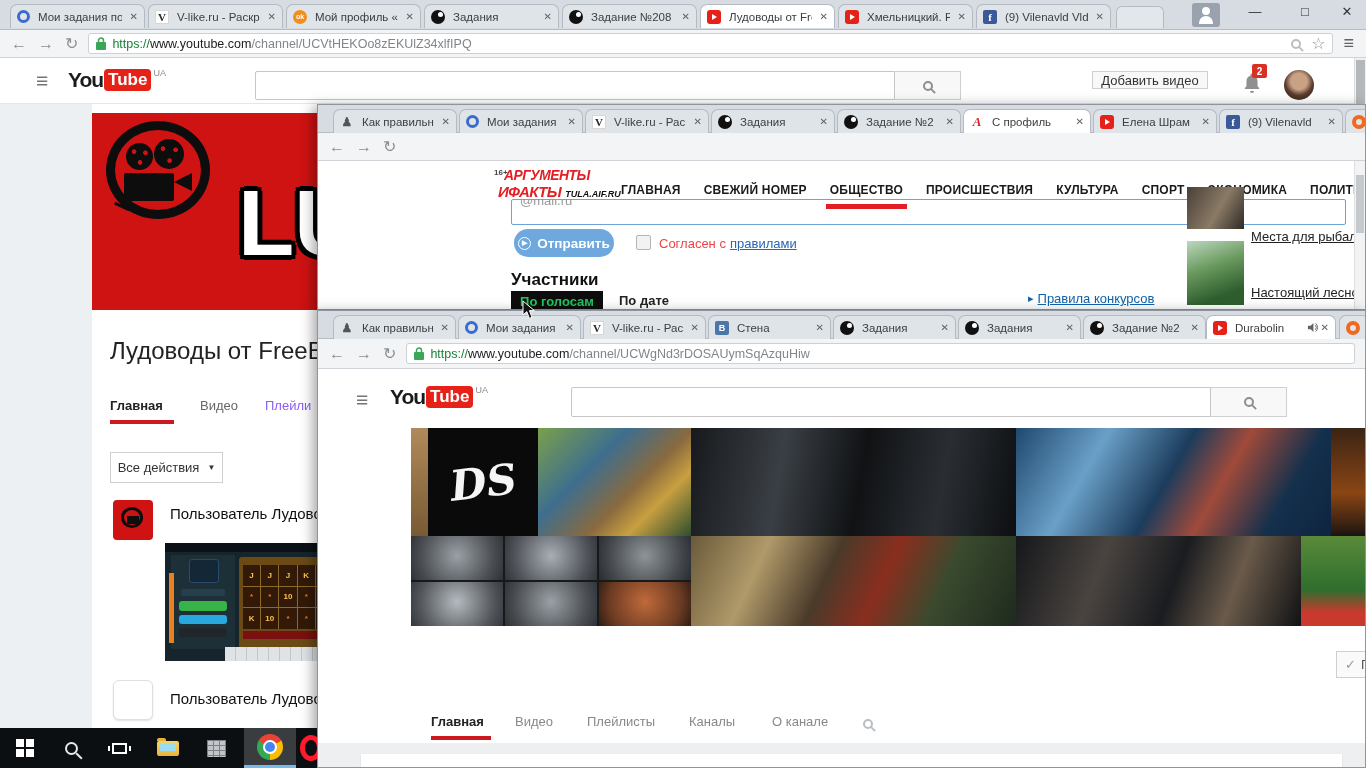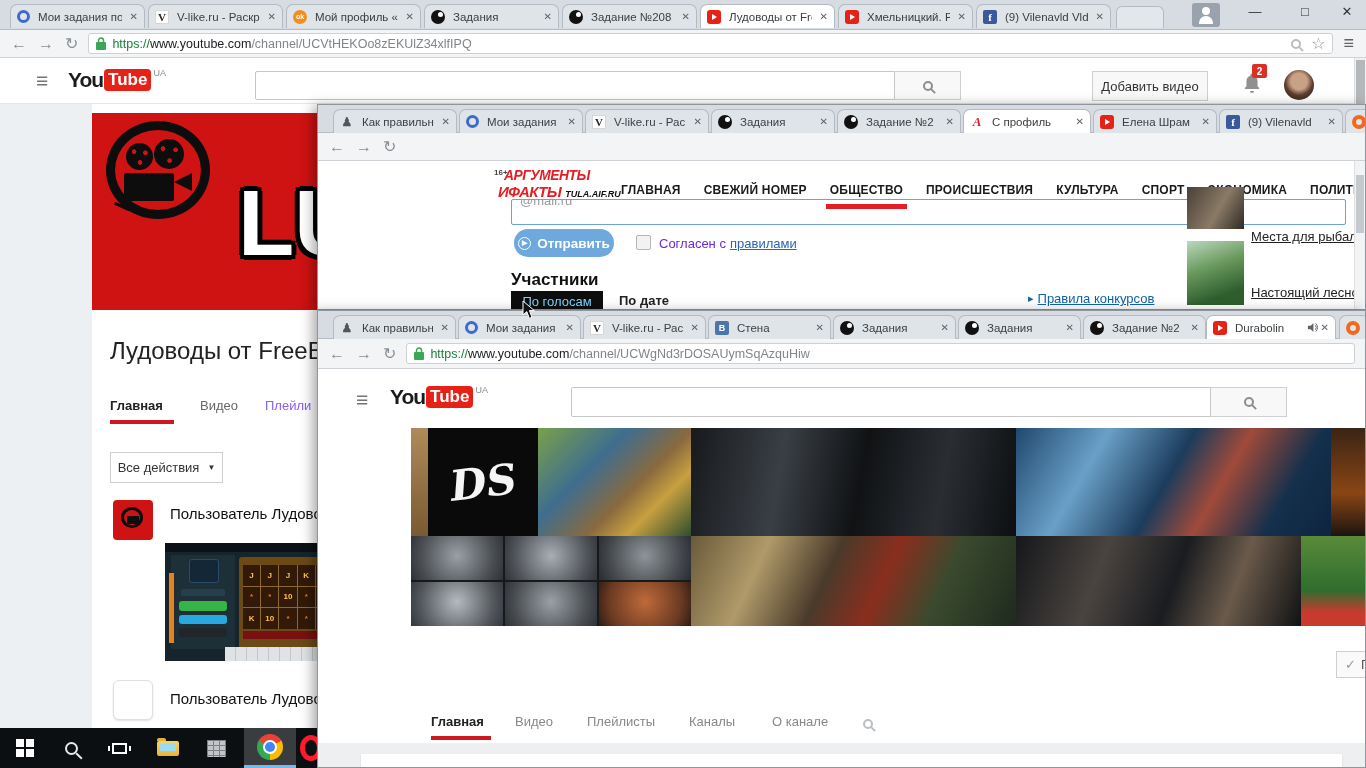--- a/index.html
+++ b/index.html
@@ -149,21 +149,21 @@
     <span class="ham abs" style="left:36px;top:12px">≡</span>
     <div class="ytlogo abs" style="left:68px;top:11px">
       <span class="you">You</span>
       <span class="tube">Tube</span>
       <span class="ua">UA</span>
     </div>
     <input class="abs" style="left: 255px; top: 13px; width: 640px; height: 29px; border: 1px solid rgb(198, 198, 198); border-radius: 2px 0px 0px 2px; padding: 0px 8px; font-size: 14px;">
     <div class="btn abs" style="left:895px;top:13px;width:66px;height:29px;border-left:none">
         <span class="mag"></span>
       </div>
-    <div class="btn abs" style="left:1092px;top:13px;width:116px;height:30px">Добавить видео</div>
+    <div class="btn abs" style="left:1092px;top:13px;width:116px;height:18px">Добавить видео</div>
     <svg class="abs" style="left:1243px;top:15px" width="18" height="20" viewBox="0 0 16 18">
         <path d="M8 18c1 0 1.8-.8 1.8-1.8H6.2C6.2 17.2 7 18 8 18zM13 12V7.5C13 4.9 11.6 3 9.5 2.5V2a1.5 1.5 0 0 0-3 0v.5C4.4 3 3 4.9 3 7.5V12l-1.5 1.5v1h13v-1z" fill="#909090"></path>
       </svg>
     <span class="abs" style="left:1252px;top:6px;min-width:15px;height:14px;background:#d93025;color:#fff;font-size:10px;font-weight:bold;border-radius:2px;display:flex;align-items:center;justify-content:center">2</span>
     <div class="abs" style="left:1284px;top:12px;width:30px;height:30px;border-radius:50%;background:radial-gradient(circle at 50% 38%,#c9a184 0 34%,#5a3c2e 58%,#2a1c16)"></div>
   </div>
 
   <div class="abs" style="left:0;top:104px;right:0;bottom:0;background:#edf0f2">
     <div class="abs" style="left:92px;top:0;right:0;bottom:0;background:#fff"></div>
 
@@ -308,24 +308,24 @@
 
     <div class="abs" style="left:193px;top:38px;width:835px;height:26px;border:1px solid #6ea3d8;border-radius:2px;overflow:hidden">
       <span style="position:absolute;left:8px;top:-7px;color:#9a9a9a;font-size:13px">@mail.ru</span>
     </div>
 
     <div class="abs" style="left:196px;top:68px;width:100px;height:28px;background:#6fa8dc;border-radius:15px;display:flex;align-items:center;justify-content:center;gap:6px;color:#fff;font-weight:bold;font-size:13.5px">
       <span style="width:13px;height:13px;border:1.5px solid #fff;border-radius:50%;display:flex;align-items:center;justify-content:center;font-size:7px">▶</span>
       <span>Отправить</span>
     </div>
     <span class="abs" style="left:318px;top:74px;width:15px;height:15px;background:#f2f2f2;border:1px solid #b5b5b5;border-radius:2px"></span>
-    <span class="abs" style="left:341px;top:75px;font-size:13px;color:#6d28d9">Согласен с</span>
+    <span class="abs" style="left:341px;top:75px;font-size:13px;color:#ef4444">Согласен с</span>
     <a class="abs" style="left:412px;top:75px;font-size:13px;color:#2a66b0;text-decoration:underline">правилами</a>
     <div class="abs" style="left:193px;top:109px;font-size:17px;font-weight:bold;color:#111">Участники</div>
-    <div class="abs" style="left:193px;top:130px;width:92px;height:20px;background:#0d0d0d;color:#7dd3fc;font-size:13px;font-weight:normal;display:flex;align-items:center;justify-content:center">По голосам</div>
+    <div class="abs" style="left:193px;top:130px;width:92px;height:20px;background:#0d0d0d;color:#22c55e;font-size:13px;font-weight:bold;display:flex;align-items:center;justify-content:center">По голосам</div>
     <div class="abs" style="left:301px;top:132px;font-size:13px;font-weight:bold;color:#222">По дате</div>
     <div class="abs" style="left:710px;top:130px;display:flex;gap:4px;align-items:center">
       <span style="color:#0f63ac;font-size:11px">▸</span>
       <span style="color:#0f63ac;font-size:13px;text-decoration:underline">Правила конкурсов</span>
     </div>
 
     <div class="abs" style="left:869px;top:26px;width:57px;height:42px;background:linear-gradient(120deg,#4a4038,#8a7a66 55%,#2e2a24)"></div>
     <a class="abs" style="left:933px;top:68px;font-size:13px;color:#222;text-decoration:underline;white-space:nowrap">Места для рыбалки в К</a>
     <div class="abs" style="left:869px;top:80px;width:57px;height:64px;background:linear-gradient(160deg,#bcd8c0,#6a9a5e 40%,#2e5e2e 80%)"></div>
     <a class="abs" style="left:933px;top:124px;font-size:13px;color:#222;text-decoration:underline;white-space:nowrap">Настоящий лесной вне</a>

